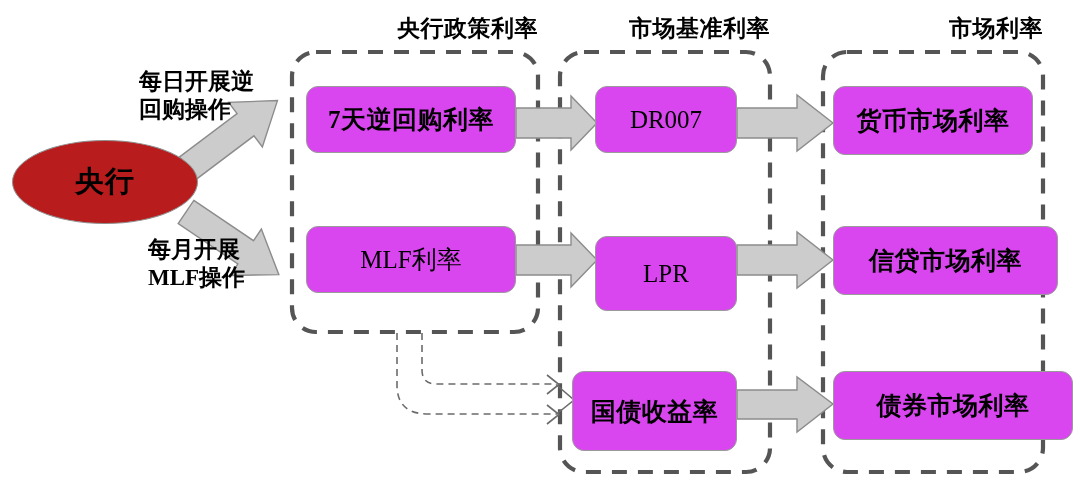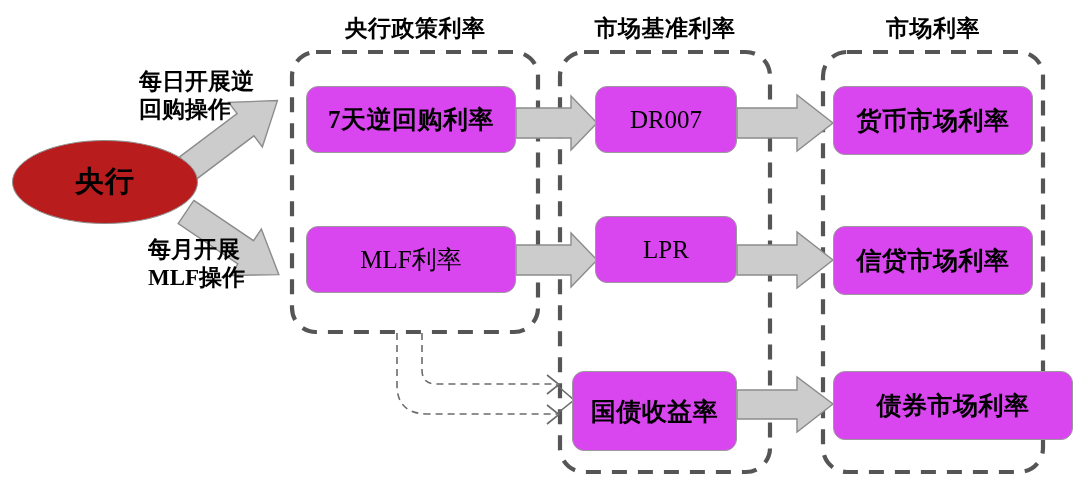--- a/index.html
+++ b/index.html
@@ -28,21 +28,21 @@
   }
 
   
   .group-header {
     position: absolute;
     font-size: 23px;
     font-weight: 700;
     line-height: 1;
     letter-spacing: 0.5px;
     white-space: nowrap;
-    text-align: center;
+    text-align: right;
     color: #000;
   }
 
   
   .node {
     position: absolute;
     box-sizing: border-box;
     border: 1.4px solid #9a9a9a;
     border-radius: 12px;
     background: #d946ef;
@@ -146,20 +146,20 @@
   <div class="ellipse" style="left:12px; top:140px; width:186px; height:84px;">央行</div>
 
   <div class="annot" style="left:139px; top:68px;"><span>每日开展逆</span><br><span>回购操作</span></div>
 
   <div class="annot" style="left:148px; top:236px;"><span>每月开展</span><br><span>MLF操作</span></div>
 
   <div class="node bold" style="left:306px; top:86px; width:210px; height:67px;">7天逆回购利率</div>
   <div class="node latin" style="left:306px; top:226px; width:210px; height:67px;">MLF利率</div>
 
   <div class="node latin" style="left:595px; top:86px; width:142px; height:67px;">DR007</div>
-  <div class="node latin" style="left:595px; top:216px; width:142px; height:67px;">LPR</div>
+  <div class="node latin" style="left:595px; top:236px; width:142px; height:75px;">LPR</div>
   <div class="node bold" style="left:572px; top:371px; width:165px; height:80px;">国债收益率</div>
 
   <div class="node bold" style="left:833px; top:86px; width:200px; height:69px;">货币市场利率</div>
-  <div class="node bold" style="left:833px; top:226px; width:200px; height:69px;">信贷市场利率</div>
+  <div class="node bold" style="left:833px; top:226px; width:225px; height:69px;">信贷市场利率</div>
   <div class="node bold" style="left:833px; top:371px; width:240px; height:69px;">债券市场利率</div>
 
 </div>
 
 </body></html>

